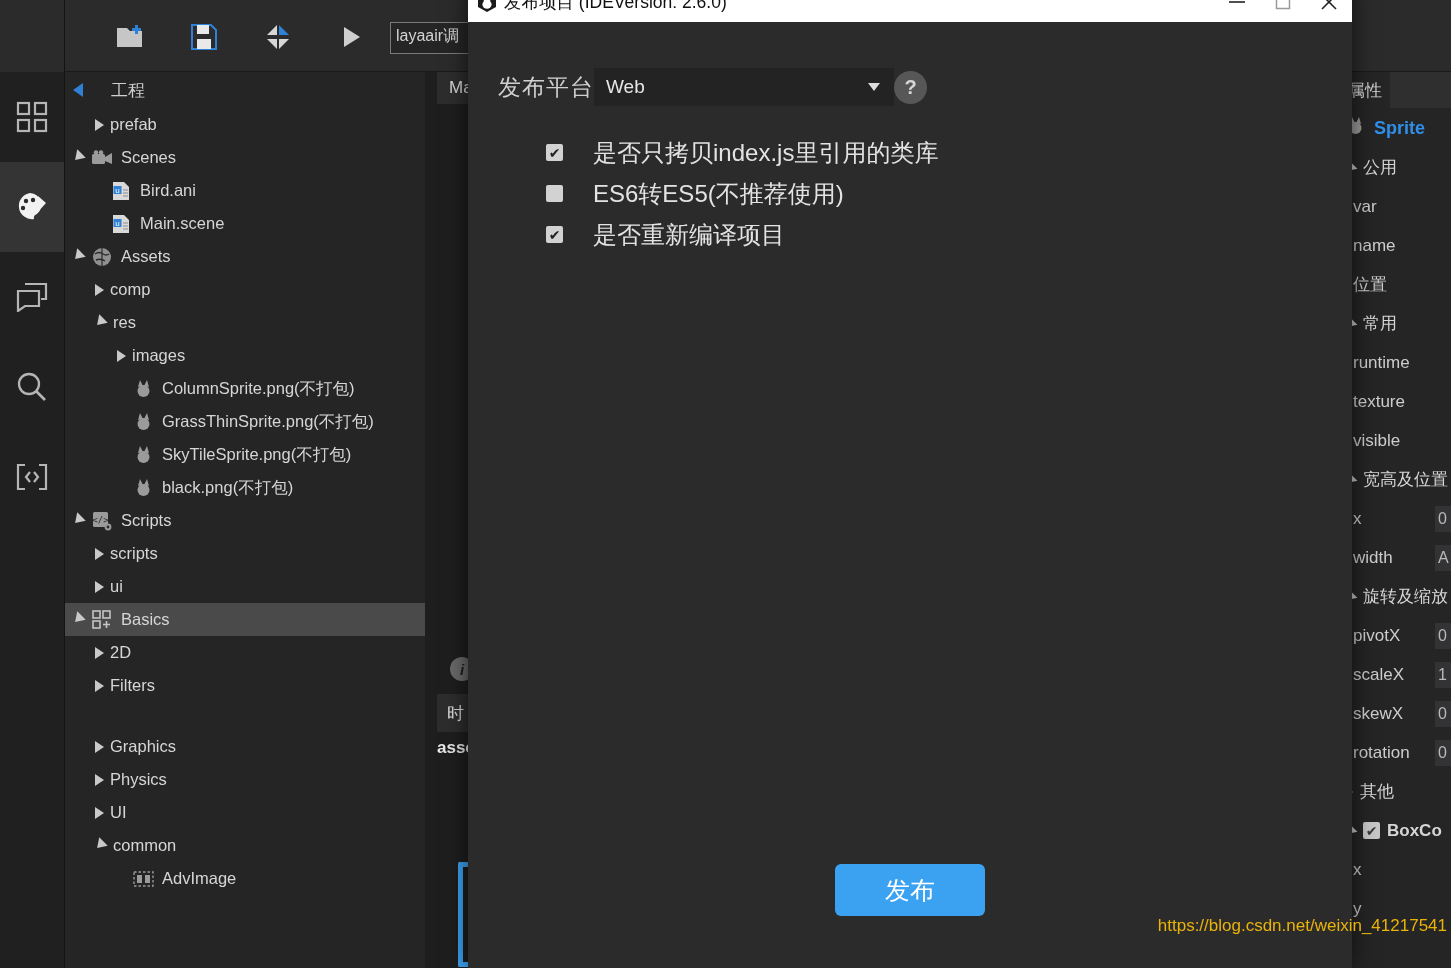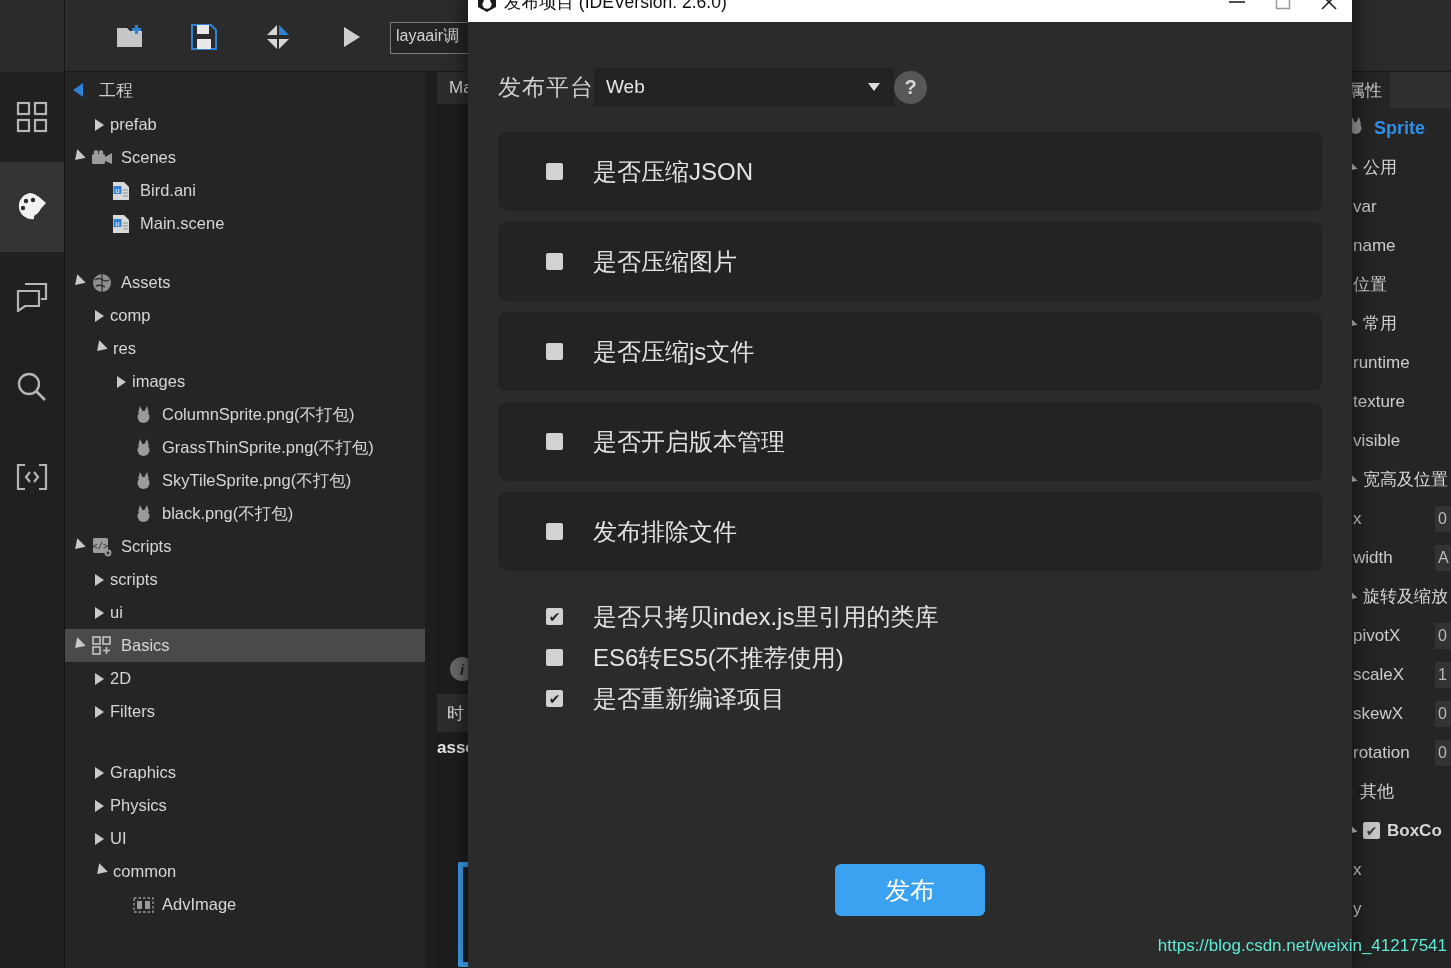--- a/index.html
+++ b/index.html
@@ -42,21 +42,21 @@
     cursor: pointer;
   }
   .rail-item.active { background: #343434; }
 
   
   .tree-panel {
     position: absolute; left: 65px; top: 72px; width: 360px; height: 896px;
     background: #252526; z-index: 2; overflow: hidden;
   }
   .tree-head {
-    height: 36px; display: flex; align-items: center; gap: 16px;
+    height: 36px; display: flex; align-items: center; gap: 28px;
     padding-left: 8px; color: #cfcfcf; font-size: 17px;
   }
   .tri-left {
     width: 0; height: 0; border-top: 7px solid transparent;
     border-bottom: 7px solid transparent; border-right: 10px solid #2f81d6;
   }
   .tree-row {
     height: 33px; display: flex; align-items: center;
     color: #d6d6d6; font-size: 16.5px; white-space: nowrap; cursor: pointer;
   }
@@ -204,22 +204,22 @@
     display: flex; align-items: center; height: 41px; cursor: pointer;
   }
   .dlg-footer { flex: none; padding: 30px 0 52px 0; display: flex; justify-content: center; }
   .publish-btn {
     width: 150px; height: 52px; border-radius: 6px; background: #3ba2f2;
     color: #ffffff; font-size: 25px; border: none; cursor: pointer;
     display: flex; align-items: center; justify-content: center;
   }
 
   .watermark {
-    position: absolute; right: 4px; bottom: 12px; z-index: 60;
-    color: #5eead4; font-size: 17px; white-space: nowrap;
+    position: absolute; right: 4px; bottom: 32px; z-index: 60;
+    color: #eab308; font-size: 17px; white-space: nowrap;
   }
 </style>
 </head>
 <body>
 
 <div id="root">
 
   <div class="ide-toolbar">
     <div class="logo-hex">
       <svg width="52" height="54" viewBox="0 0 52 54">
@@ -354,21 +354,21 @@
               <path d="M1,1 h11 l5,5 v13 h-16 z" fill="#d9d9d9"></path>
               <rect x="1.5" y="5" width="8" height="8" fill="#2f81d6"></rect>
               <text x="5.5" y="12" font-size="8" fill="#fff" text-anchor="middle" font-family="sans-serif">u</text>
               <line x1="11" y1="9" x2="16" y2="9" stroke="#8d8d8d" stroke-width="1"></line>
               <line x1="11" y1="12" x2="16" y2="12" stroke="#8d8d8d" stroke-width="1"></line>
               <line x1="11" y1="15" x2="16" y2="15" stroke="#8d8d8d" stroke-width="1"></line>
             </svg>
           </span>
           <span>Main.scene</span>
         </div>
-        <div class="tree-row" style="padding-left: 8px; margin-top: 26px;">
+        <div class="tree-row" style="padding-left: 8px;">
           <span class="caret-open"></span>
           <span class="tree-ico">
             <svg width="20" height="20" viewBox="0 0 20 20">
               <circle cx="10" cy="10" r="9" fill="#8f8f8f"></circle>
               <path d="M3,7 Q7,4 11,7 Q14,9 17,7" stroke="#2b2b2b" fill="none" stroke-width="1.4"></path>
               <path d="M4,13 Q9,11 13,14" stroke="#2b2b2b" fill="none" stroke-width="1.4"></path>
               <line x1="10" y1="1" x2="10" y2="19" stroke="#2b2b2b" stroke-width="1.2"></line>
             </svg>
           </span>
           <span>Assets</span>
@@ -648,42 +648,20 @@
 
       <div class="platform-row">
         <div class="platform-label">发布平台</div>
         <div class="platform-select">
           <span>Web</span>
           <span class="sel-caret"></span>
         </div>
         <div class="help-btn">?</div>
       </div>
 
-      <div id="opt-cards">
-          <div class="opt-card">
-            <span class="chk"></span>
-            <span class="opt-label">是否压缩JSON</span>
-          </div>
-          <div class="opt-card">
-            <span class="chk"></span>
-            <span class="opt-label">是否压缩图片</span>
-          </div>
-          <div class="opt-card">
-            <span class="chk"></span>
-            <span class="opt-label">是否压缩js文件</span>
-          </div>
-          <div class="opt-card">
-            <span class="chk"></span>
-            <span class="opt-label">是否开启版本管理</span>
-          </div>
-          <div class="opt-card">
-            <span class="chk"></span>
-            <span class="opt-label">发布排除文件</span>
-          </div>
-        </div>
 
       <div class="plain-opts" id="plain-opts">
           <div class="plain-row">
             <span class="chk">✔</span>
             <span class="opt-label">是否只拷贝index.js里引用的类库</span>
           </div>
           <div class="plain-row">
             <span class="chk"></span>
             <span class="opt-label">ES6转ES5(不推荐使用)</span>
           </div>

